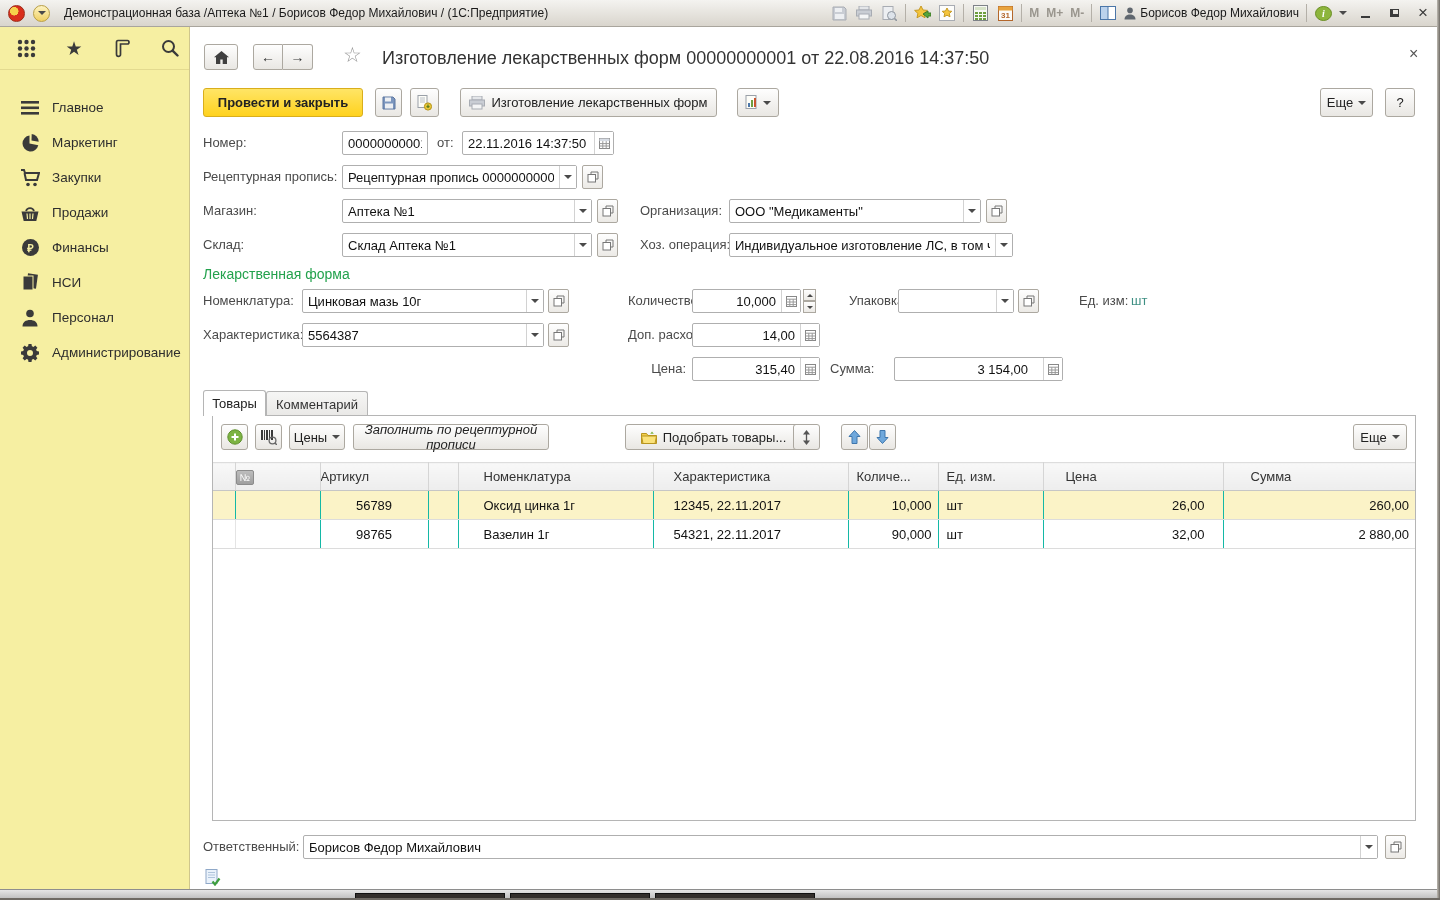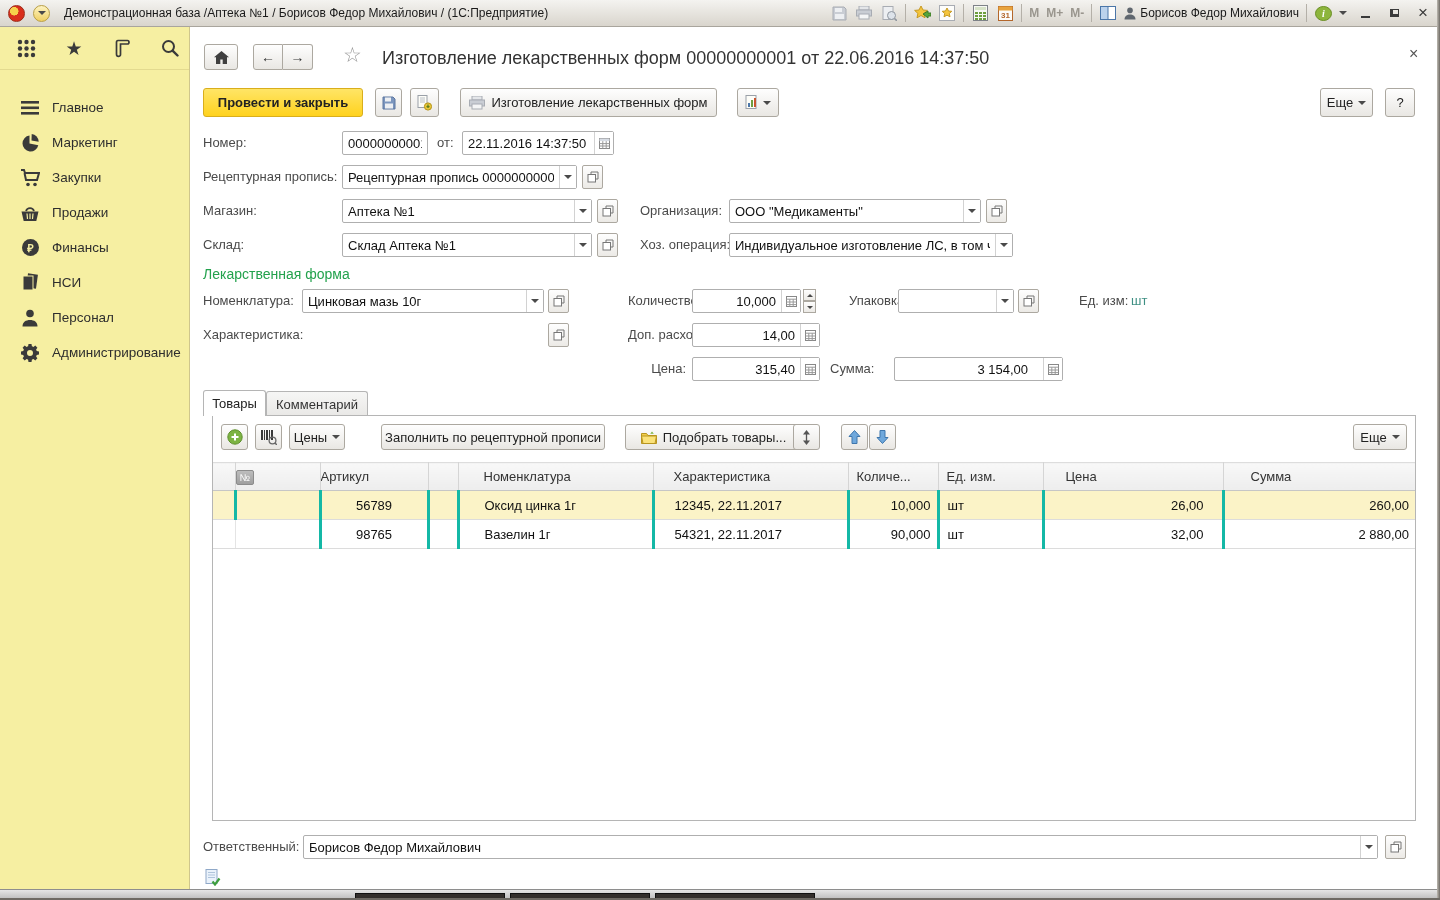--- a/index.html
+++ b/index.html
@@ -68,21 +68,21 @@
   .tab.active { background:#fff; z-index:3; height:26px; }
   .tab.inactive { background:linear-gradient(#F6F6F5,#E9E8E6); color:#333; }
   .panel { position:absolute; left:21px; top:388px; width:1204px; height:406px; border:1px solid #B5B5B5; background:#fff; z-index:2; }
   .gtoolbar { position:absolute; left:0; top:0; width:100%; height:42px; }
   .tbtn { position:absolute; top:8px; height:26px; }
   .iconbtn { width:27px; }
   
   table.goods { position:absolute; left:0; top:46px; width:1202px; border-collapse:collapse; table-layout:fixed; font-size:13px; }
   table.goods th { background:linear-gradient(#F8F8F8,#EDEDED); border-right:1px solid #D5D5D5; border-bottom:1px solid #C6C6C6;
     border-top:1px solid #DDD; height:28px; font-weight:normal; color:#333; text-align:left; padding:0 4px 0 20px; overflow:hidden; white-space:nowrap; }
-  table.goods td { height:29px; border-right:3px solid #14b8a6; border-bottom:1px solid #DCDCDC; padding:0 6px; overflow:hidden; white-space:nowrap; color:#111; }
+  table.goods td { height:29px; border-right:1px solid #14b8a6; border-bottom:1px solid #DCDCDC; padding:0 6px; overflow:hidden; white-space:nowrap; color:#111; }
   tr.sel td { background:#FBF3C7; }
   td.marker { background-image:radial-gradient(#DECB7A 1px, transparent 1.2px); background-size:4px 4px; background-color:#F6EDB0; }
   .numbadge { display:inline-block; background:linear-gradient(#BDBDBD,#9F9F9F); color:#fff; border:1px solid #8C8C8C;
     border-radius:2px; font-size:10px; padding:1px 3px; }
   .ar { text-align:right; }
   .ac { text-align:center; }
   
   .taskbar { position:absolute; left:0; bottom:0; width:1440px; height:11px;
     background:linear-gradient(#E6E6E6,#B9B9B9); border-top:1px solid #8E8E8E; }
   .taskwin { position:absolute; top:3px; height:8px; background:#332F2C; border:1px solid #111; }
@@ -314,21 +314,21 @@
   <div class="abs navbtn" style="left:13px;top:17px;width:34px;height:26px;">
     <svg width="15" height="13" viewBox="0 0 15 13">
         <path d="M7.5 0L0 6.3h2V13h4.3V8.6h2.4V13H13V6.3h2z" fill="#3F3F3F"></path>
       </svg>
   </div>
   <div class="abs" style="left:62px;top:17px;display:flex;">
     <span class="navbtn" style="width:30px;height:26px;border-radius:3px 0 0 3px;">←</span>
     <span class="navbtn" style="width:30px;height:26px;border-left:none;border-radius:0 3px 3px 0;">→</span>
   </div>
   <span class="abs" style="left:152px;top:16px;font-size:21px;color:#9a9a9a;">☆</span>
-  <div class="abs doc-title" style="left:191px;top:21px;">Изготовление лекарственных форм 00000000001 от 22.06.2016 14:37:50</div>
+  <div class="abs doc-title" style="left:191px;top:21px;">Изготовление лекарственных форм 00000000001 от 22.08.2016 14:37:50</div>
   <span class="abs" style="left:1218px;top:18px;font-size:16px;color:#555;cursor:pointer;">×</span>
 
   <div class="abs btn btn-yellow" style="left:12px;top:61px;width:160px;height:29px;">Провести и закрыть</div>
   <div class="abs btn" style="left:184px;top:61px;width:27px;height:29px;">
     <svg width="14" height="14" viewBox="0 0 14 14">
         <path d="M1 1h10l2 2v10H1z" fill="#7C96BE" stroke="#5C76A0"></path>
         <rect x="3" y="1.5" width="6" height="4" fill="#EDEFF2"></rect>
         <rect x="3" y="7.5" width="8" height="5" fill="#EDEFF2"></rect>
       </svg>
   </div>
@@ -488,20 +488,26 @@
   <div class="abs openbtn" style="left:827px;top:262px;">
     <svg width="12" height="12" viewBox="0 0 12 12">
         <rect x="1" y="3.5" width="7.5" height="7.5" fill="#fff" stroke="#777"></rect>
         <path d="M4 3.5V1h7v7H8.5" fill="none" stroke="#777"></path>
       </svg>
   </div>
   <div class="abs lbl" style="left:888px;top:262px;">Ед. изм:</div>
   <div class="abs lbl unit-val" style="left:940px;top:262px;">шт</div>
 
   <div class="abs lbl" style="left:12px;top:296px;">Характеристика:</div>
+  <div class="abs field" style="left:111px;top:296px;width:242px;">
+    <input value="5564387" style="">
+    <span class="fbtn">
+        <span class="tri-down"></span>
+      </span>
+  </div>
   <div class="abs openbtn" style="left:357px;top:296px;">
     <svg width="12" height="12" viewBox="0 0 12 12">
         <rect x="1" y="3.5" width="7.5" height="7.5" fill="#fff" stroke="#777"></rect>
         <path d="M4 3.5V1h7v7H8.5" fill="none" stroke="#777"></path>
       </svg>
   </div>
   <div class="abs lbl" style="left:437px;top:296px;">Доп. расходы:</div>
   <div class="abs field" style="left:501px;top:296px;width:128px;">
     <input class="num" value="14,00" style="">
     <span class="fbtn calcb">
@@ -554,21 +560,21 @@
               <rect x="10" y="1" width="2" height="10"></rect>
             </g>
             <circle cx="11.5" cy="11.5" r="3.4" fill="none" stroke="#666" stroke-width="1.3"></circle>
             <line x1="14" y1="14" x2="16" y2="16" stroke="#666" stroke-width="1.5"></line>
           </svg>
       </div>
       <div class="tbtn btn" style="left:76px;width:56px;gap:5px;">
         <span>Цены</span>
           <span class="tri-down"></span>
       </div>
-      <div class="tbtn btn" style="left:168px;width:224px;">Заполнить по рецептурной прописи</div>
+      <div class="tbtn btn" style="left:140px;width:196px;font-style:italic;">Заполнить по рецептурной прописи</div>
       <div class="tbtn btn" style="left:412px;width:177px;">
         <svg width="16" height="13" viewBox="0 0 16 13">
             <path d="M0.5 2.5h5l1.5 2h8.5v8h-15z" fill="#F3CE4C" stroke="#B8951F"></path>
             <path d="M0.5 5h15l-1.5 7.5h-12z" fill="#FBE27A" stroke="#B8951F"></path>
             <path d="M11 0.5l1.8 2.2h-3.6z" fill="#7CB342"></path>
           </svg>
         <span>Подобрать товары...</span>
       </div>
       <div class="tbtn btn iconbtn" style="left:580px;">
         <svg width="9" height="15" viewBox="0 0 9 15">

